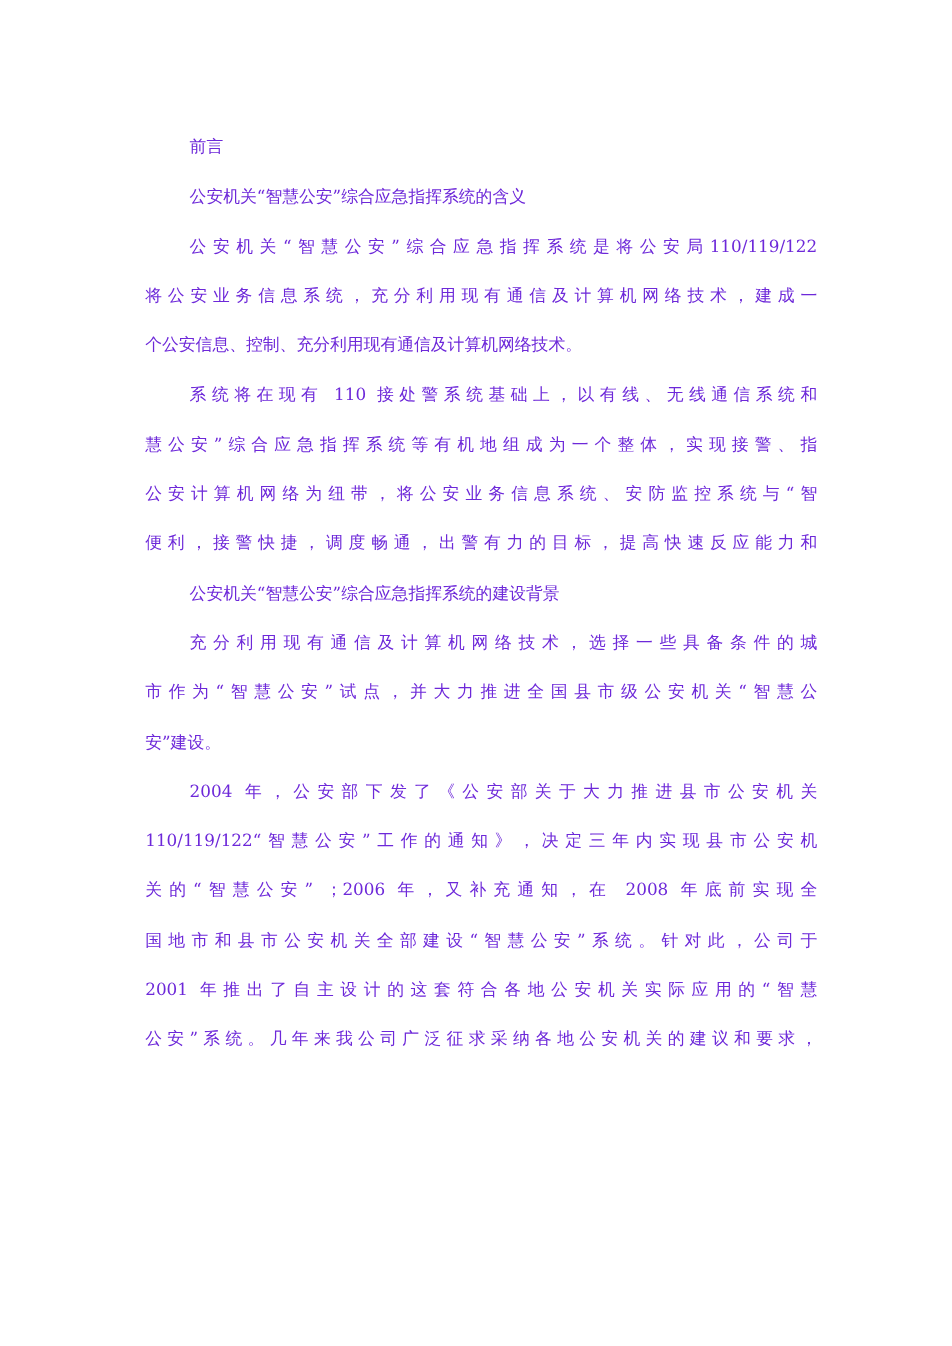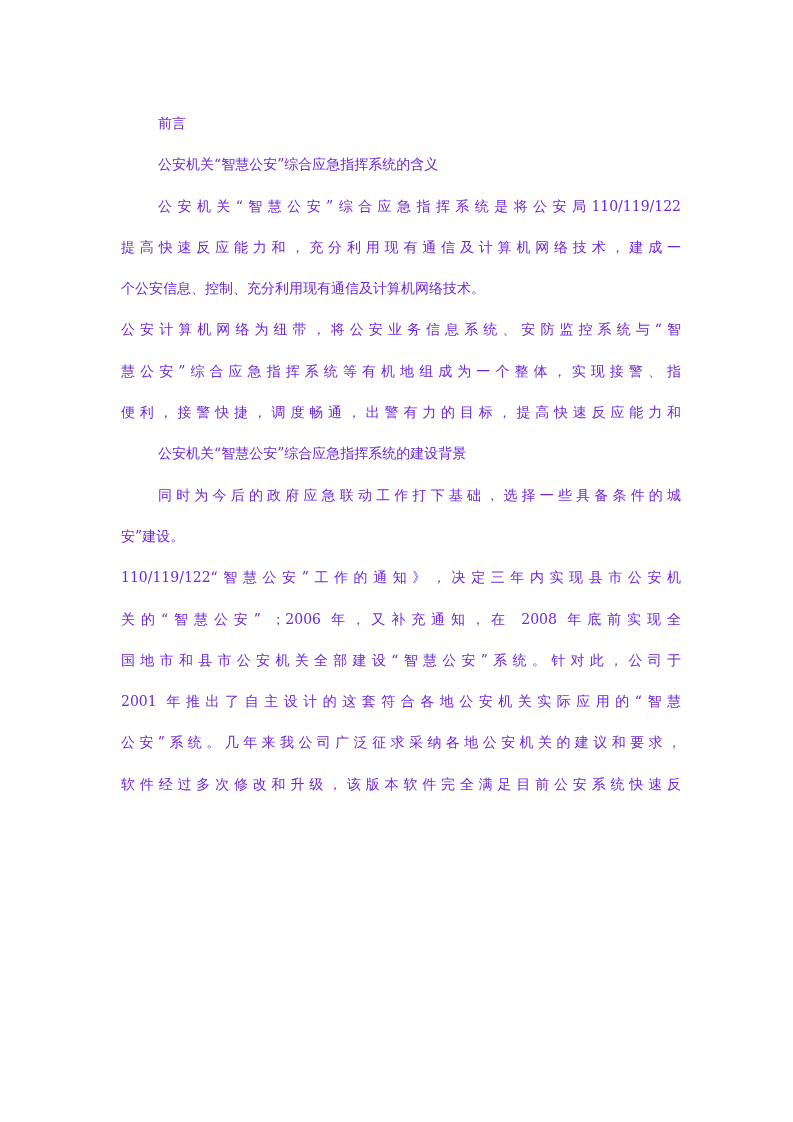--- a/index.html
+++ b/index.html
@@ -18,32 +18,34 @@
 </style>
 </head>
 <body>
 
 <div class="page">
   <div class="content">
     <span class="line ind last">前言</span>
     <span class="line ind last">公安机关“智慧公安”综合应急指挥系统的含义</span>
 
     <span class="line ind">公安机关“智慧公安”综合应急指挥系统是将公安局110/119/122</span>
-    <span class="line">提高快速反应能力和，充分利用现有通信及计算机网络技术，建成一</span>
+    <span class="line">将公安业务信息系统，充分利用现有通信及计算机网络技术，建成一</span>
     <span class="line last">个公安信息、控制、充分利用现有通信及计算机网络技术。</span>
 
+    <span class="line ind">系统将在现有 110 接处警系统基础上，以有线、无线通信系统和</span>
+    <span class="line">慧公安”综合应急指挥系统等有机地组成为一个整体，实现接警、指</span>
     <span class="line">公安计算机网络为纽带，将公安业务信息系统、安防监控系统与“智</span>
-    <span class="line">慧公安”综合应急指挥系统等有机地组成为一个整体，实现接警、指</span>
     <span class="line">便利，接警快捷，调度畅通，出警有力的目标，提高快速反应能力和</span>
 
     <span class="line ind last">公安机关“智慧公安”综合应急指挥系统的建设背景</span>
 
-    <span class="line ind">同时为今后的政府应急联动工作打下基础，选择一些具备条件的城</span>
+    <span class="line ind">充分利用现有通信及计算机网络技术，选择一些具备条件的城</span>
+    <span class="line">市作为“智慧公安”试点，并大力推进全国县市级公安机关“智慧公</span>
     <span class="line last">安”建设。</span>
 
+    <span class="line ind">2004 年，公安部下发了《公安部关于大力推进县市公安机关</span>
     <span class="line">110/119/122“智慧公安”工作的通知》，决定三年内实现县市公安机</span>
     <span class="line">关的“智慧公安” ；2006 年，又补充通知，在 2008 年底前实现全</span>
     <span class="line">国地市和县市公安机关全部建设“智慧公安”系统。针对此，公司于</span>
     <span class="line">2001 年推出了自主设计的这套符合各地公安机关实际应用的“智慧</span>
     <span class="line">公安”系统。几年来我公司广泛征求采纳各地公安机关的建议和要求，</span>
-    <span class="line">软件经过多次修改和升级，该版本软件完全满足目前公安系统快速反</span>
   </div>
 </div>
 
 </body></html>

